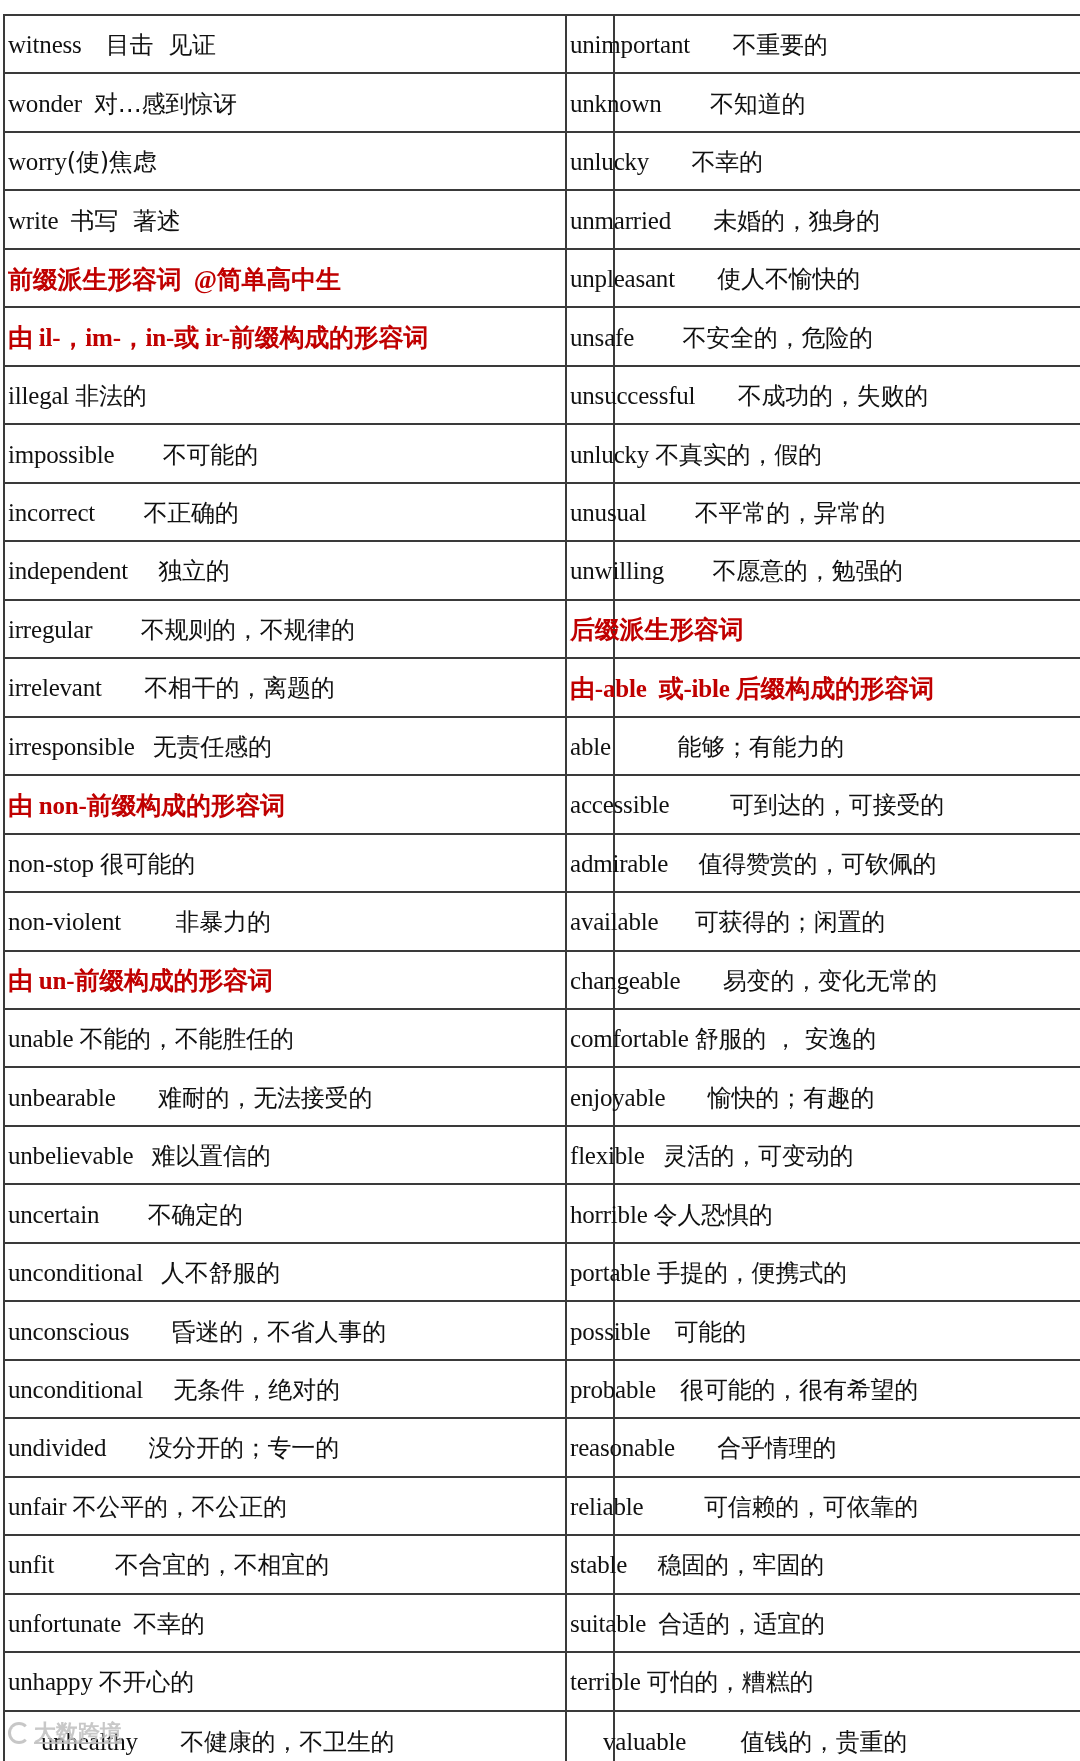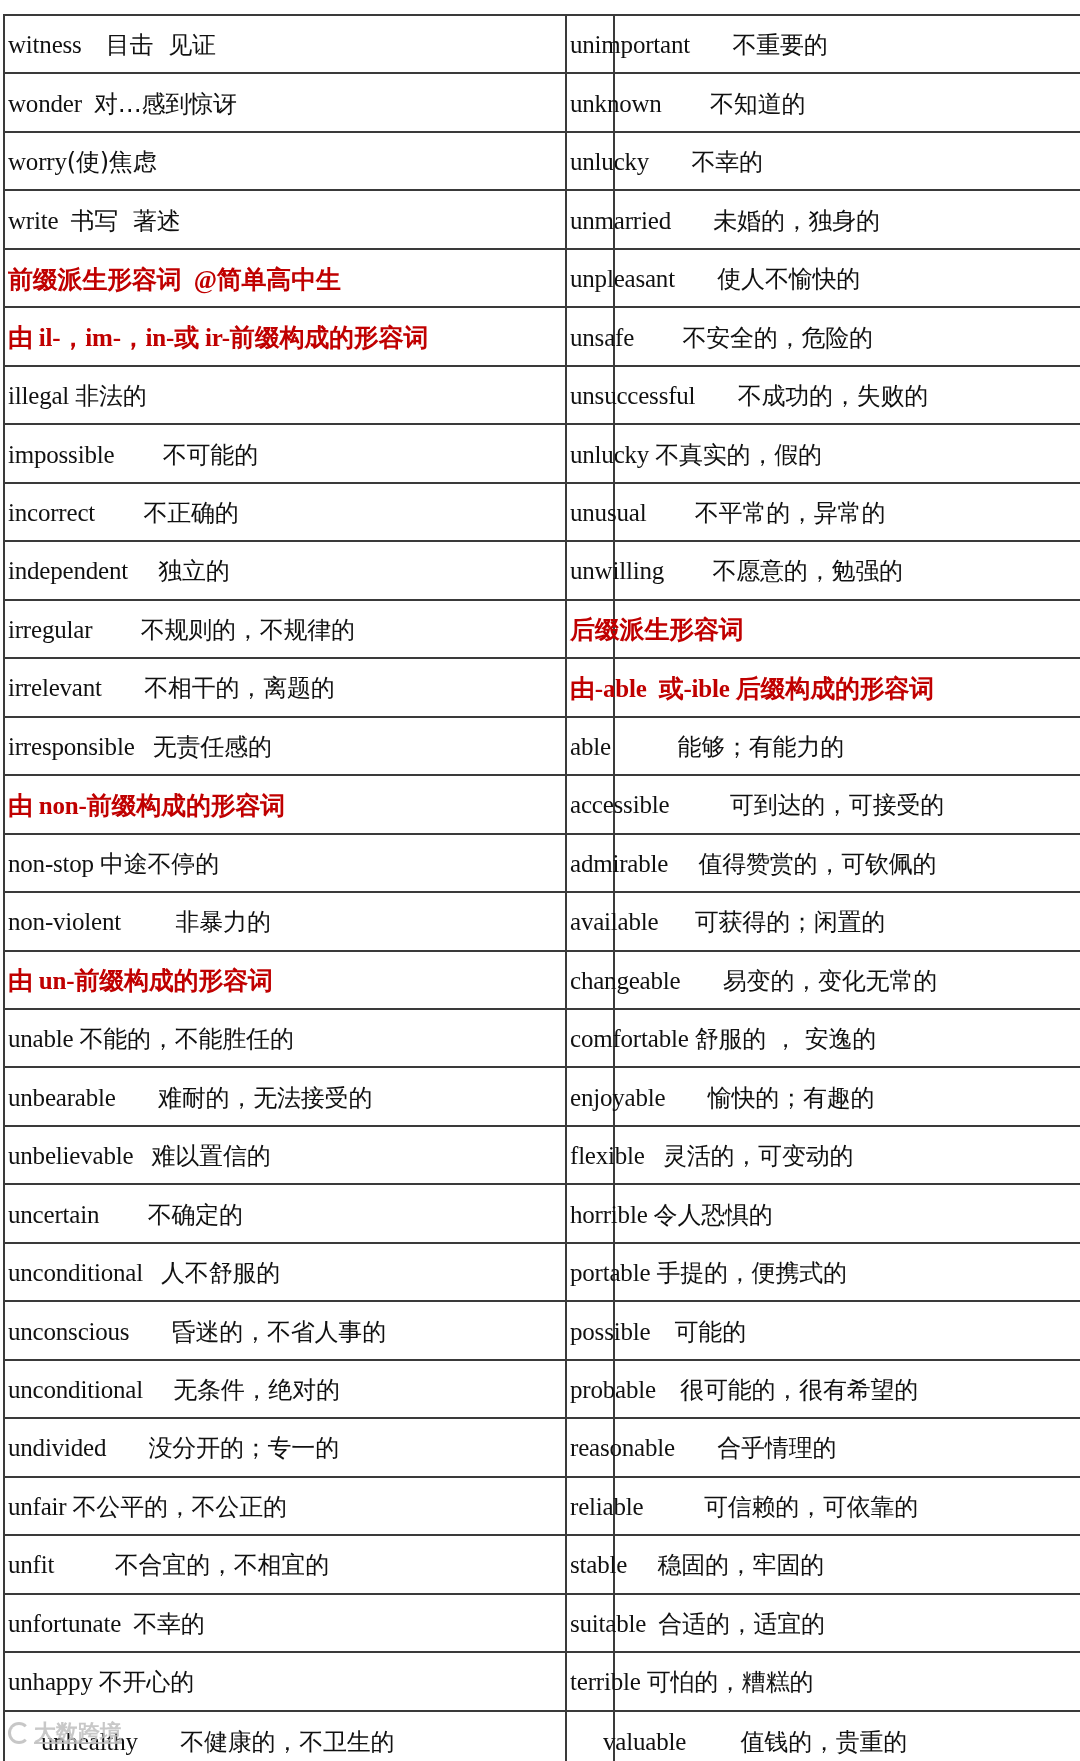--- a/index.html
+++ b/index.html
@@ -33,21 +33,21 @@
     <div class="row header"><span>前缀派生形容词  @简单高中生</span></div>
     <div class="row header"><span>由 il-，im-，in-或 ir-前缀构成的形容词</span></div>
     <div class="row"><span class="en">illegal</span><span class="en"> </span><span class="zh">非法的</span></div>
     <div class="row"><span class="en">impossible</span><span class="en">        </span><span class="zh">不可能的</span></div>
     <div class="row"><span class="en">incorrect</span><span class="en">        </span><span class="zh">不正确的</span></div>
     <div class="row"><span class="en">independent</span><span class="en">     </span><span class="zh">独立的</span></div>
     <div class="row"><span class="en">irregular</span><span class="en">        </span><span class="zh">不规则的，不规律的</span></div>
     <div class="row"><span class="en">irrelevant</span><span class="en">       </span><span class="zh">不相干的，离题的</span></div>
     <div class="row"><span class="en">irresponsible</span><span class="en">   </span><span class="zh">无责任感的</span></div>
     <div class="row header"><span>由 non-前缀构成的形容词</span></div>
-    <div class="row"><span class="en">non-stop</span><span class="en"> </span><span class="zh">中途不停的</span></div>
+    <div class="row"><span class="en">non-stop</span><span class="en"> </span><span class="zh">很可能的</span></div>
     <div class="row"><span class="en">non-violent</span><span class="en">         </span><span class="zh">非暴力的</span></div>
     <div class="row header"><span>由 un-前缀构成的形容词</span></div>
     <div class="row"><span class="en">unable</span><span class="en"> </span><span class="zh">不能的，不能胜任的</span></div>
     <div class="row"><span class="en">unbearable</span><span class="en">       </span><span class="zh">难耐的，无法接受的</span></div>
     <div class="row"><span class="en">unbelievable</span><span class="en">   </span><span class="zh">难以置信的</span></div>
     <div class="row"><span class="en">uncertain</span><span class="en">        </span><span class="zh">不确定的</span></div>
     <div class="row"><span class="en">unconditional</span><span class="en">   </span><span class="zh">人不舒服的</span></div>
     <div class="row"><span class="en">unconscious</span><span class="en">       </span><span class="zh">昏迷的，不省人事的</span></div>
     <div class="row"><span class="en">unconditional</span><span class="en">     </span><span class="zh">无条件，绝对的</span></div>
     <div class="row"><span class="en">undivided</span><span class="en">       </span><span class="zh">没分开的；专一的</span></div>

